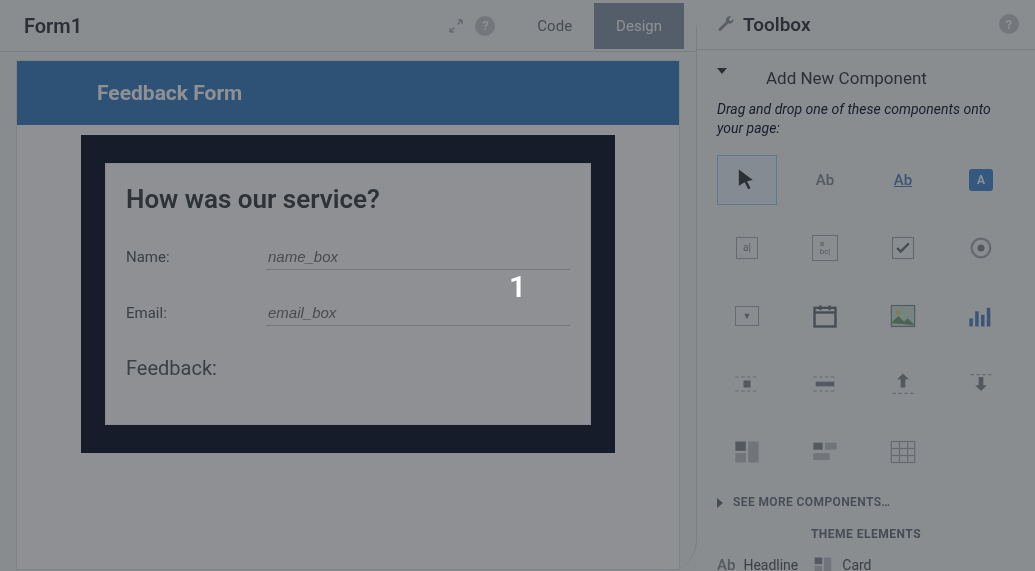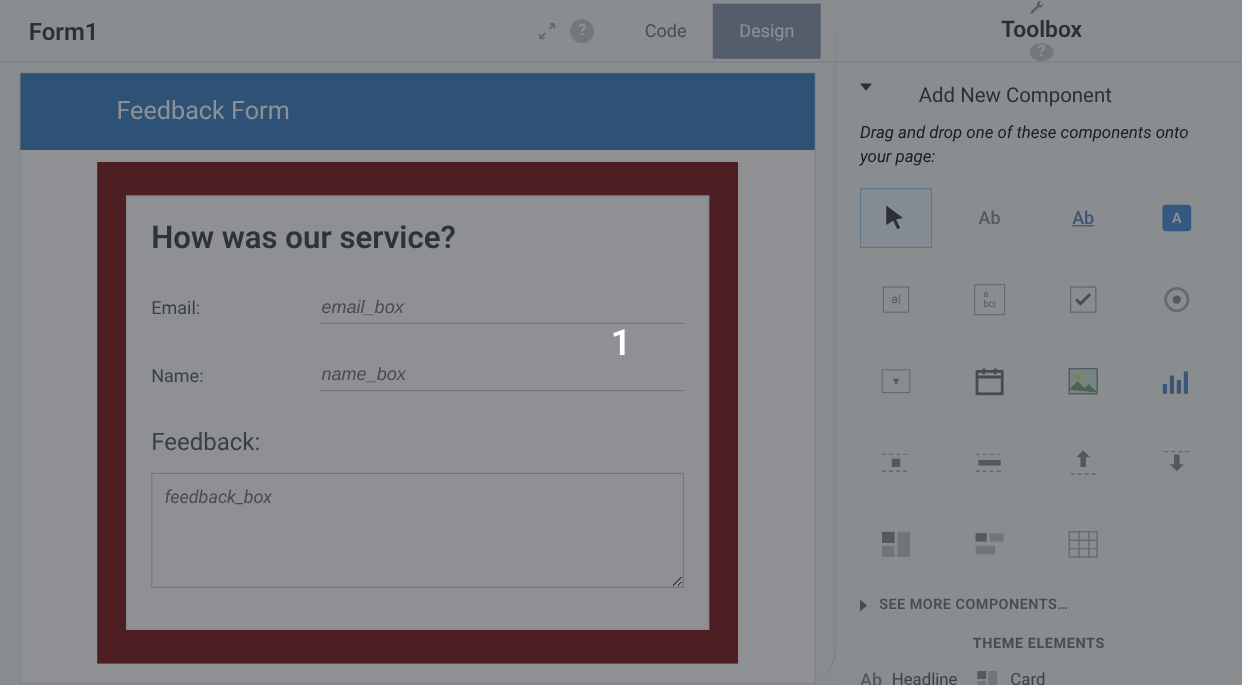--- a/index.html
+++ b/index.html
@@ -8,31 +8,31 @@
   .left-pane { width: 697px; height: 100%; display: flex; flex-direction: column; border-right: 1px solid #d6d9dc; border-radius: 31px; }
   .left-header { height: 52px; display: flex; align-items: center; padding: 0 12px 0 24px; background: #f7f8f9; border-bottom: 1px solid #d6d9dc; }
   .left-header .title { font-size: 20px; font-weight: 600; color: #3a3f45; flex: 1; }
   .left-header .expand-icon { width: 18px; height: 18px; margin-right: 10px; cursor: pointer; opacity: 0.55; }
   .left-header .help-icon { width: 20px; height: 20px; border-radius: 50%; background: #c9ccd0; color: #fff; font-size: 13px; font-weight: 700; display: flex; align-items: center; justify-content: center; margin-right: 20px; cursor: pointer; }
   .tabs { display: flex; }
   .tab { padding: 14px 22px; font-size: 15px; color: #6e7680; cursor: pointer; }
   .tab.active { background: #8a9aad; color: #fff; }
   .canvas-wrap { flex: 1; padding: 8px 16px 0 16px; overflow: auto; }
   .canvas { background: #fff; border: 1px solid #e1e3e6; width: 100%; min-height: 510px; position: relative; }
-  .form-header-bar { background: #3d82c4; color: #fff; padding: 20px 80px; font-size: 21px; font-weight: 400; }
-  .form-body { padding: 28px 24px 28px 24px; margin: 10px 64px 0 64px; background: #7f1d1d; }
+  .form-header-bar { background: #3d82c4; color: #fff; padding: 20px 80px; font-size: 21px; font-weight: 700; }
+  .form-body { padding: 28px 24px 28px 24px; margin: 10px 64px 0 64px; background: #0f172a; }
   .form-body-card { padding: 20px 20px 30px 20px; box-shadow: 0 1px 3px rgba(0,0,0,0.06); border: 1px solid #eceef0; background: #fff; }
   .form-heading { font-size: 26px; font-weight: 600; color: #3f4449; margin-bottom: 30px; }
   .form-row { display: flex; align-items: center; margin-bottom: 30px; }
   .form-row .lbl { width: 140px; font-size: 15px; color: #595f66; }
   .form-row .inp { flex: 1; border: none; border-bottom: 1px solid #c9ccd0; font-size: 15px; padding: 4px 2px; color: #9aa0a7; font-style: italic; background: transparent; outline: none; }
   .form-block .lbl { font-size: 20px; color: #595f66; margin-bottom: 14px; display: block; }
   .form-block textarea { width: 100%; height: 96px; border: 1px solid #c9ccd0; padding: 10px; font-size: 15px; color: #9aa0a7; font-style: italic; resize: both; outline: none; font-family: inherit; }
   .right-pane { flex: 1; height: 100%; display: flex; flex-direction: column; background: #f7f8f9; }
-  .right-header { height: 52px; display: flex; align-items: center; padding: 0 16px 0 20px; border-bottom: 1px solid #d6d9dc; flex-direction: column; }
+  .right-header { height: 52px; display: flex; align-items: center; padding: 0 16px 0 20px; border-bottom: 1px solid #d6d9dc; }
   .wrench-icon { width: 18px; height: 18px; margin-right: 8px; opacity: 0.7; }
   .right-header .title { font-size: 19px; font-weight: 600; color: #3a3f45; flex: 1; }
   .right-header .help-icon { width: 20px; height: 20px; border-radius: 50%; background: #c9ccd0; color: #fff; font-size: 13px; font-weight: 700; display: flex; align-items: center; justify-content: center; cursor: pointer; }
   .right-body { padding: 18px 20px; overflow: auto; }
   .section-title { display: flex; align-items: flex-start; font-size: 17px; font-weight: 400; color: #3a3f45; margin-bottom: 12px; cursor: pointer; gap: 29px; }
   .caret-down { width: 0; height: 0; border-left: 5px solid transparent; border-right: 5px solid transparent; border-top: 6px solid #3a3f45; margin-right: 10px; }
   .caret-right { width: 0; height: 0; border-top: 5px solid transparent; border-bottom: 5px solid transparent; border-left: 6px solid #6e7680; margin-right: 10px; display: inline-block; vertical-align: middle; }
   .hint { font-size: 14px; font-style: italic; color: #0f172a; margin-bottom: 16px; line-height: 1.4; }
   .comp-grid { display: grid; grid-template-columns: repeat(4, 60px); gap: 18px 18px; margin-bottom: 18px; }
   .comp { width: 60px; height: 50px; display: flex; align-items: center; justify-content: center; cursor: grab; }
@@ -69,30 +69,29 @@
         <div class="tab active">Design</div>
       </div>
     </div>
     <div class="canvas-wrap">
       <div class="canvas">
         <div class="form-header-bar">Feedback Form</div>
         <div class="form-body">
           <div class="form-body-card">
             <div class="form-heading">How was our service?</div>
             <div class="form-row">
+              <div class="lbl">Name:</div>
+              <input class="inp" placeholder="name_box" style="">
+            </div>
+            <div class="form-row">
               <div class="lbl">Email:</div>
               <input class="inp" placeholder="email_box" style="">
             </div>
-            <div class="form-row">
-              <div class="lbl">Name:</div>
-              <input class="inp" placeholder="name_box" style="">
-            </div>
             <div class="form-block">
               <span class="lbl">Feedback:</span>
-              <textarea placeholder="feedback_box" style=""></textarea>
             </div>
           </div>
         </div>
       </div>
     </div>
   </div>
 
   <div class="right-pane">
     <div class="right-header">
       <svg class="wrench-icon" viewBox="0 0 24 24">

